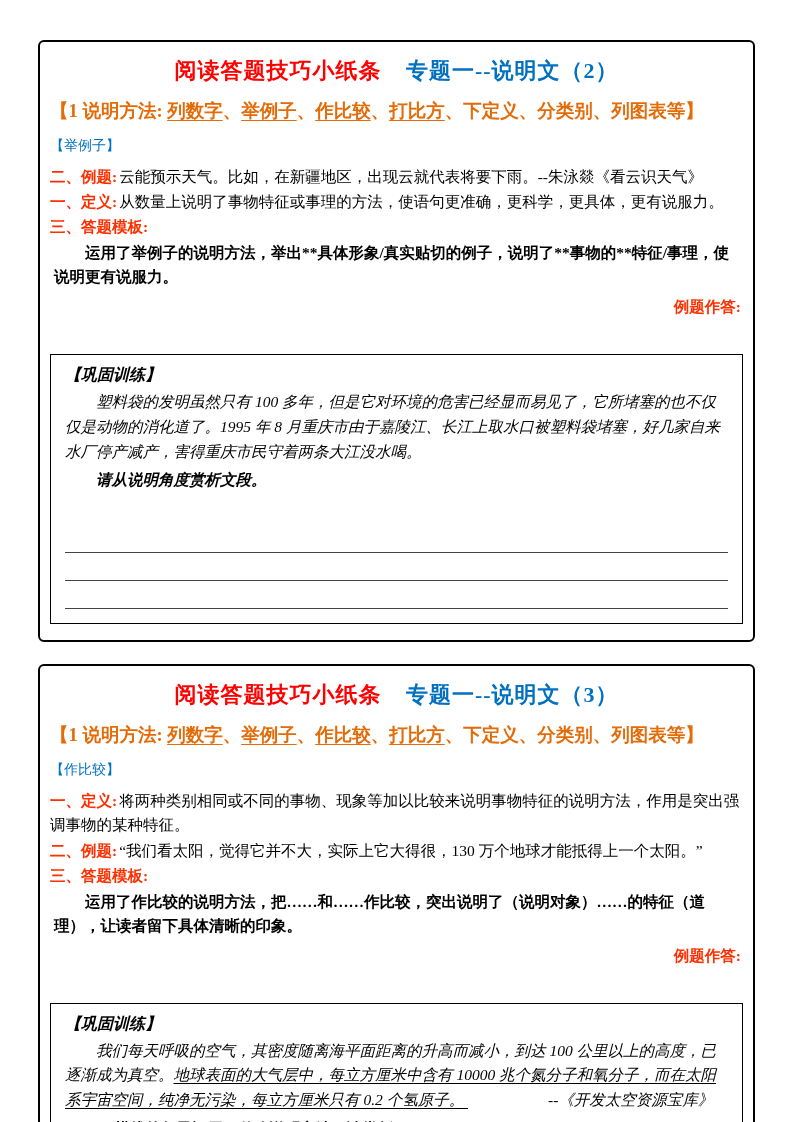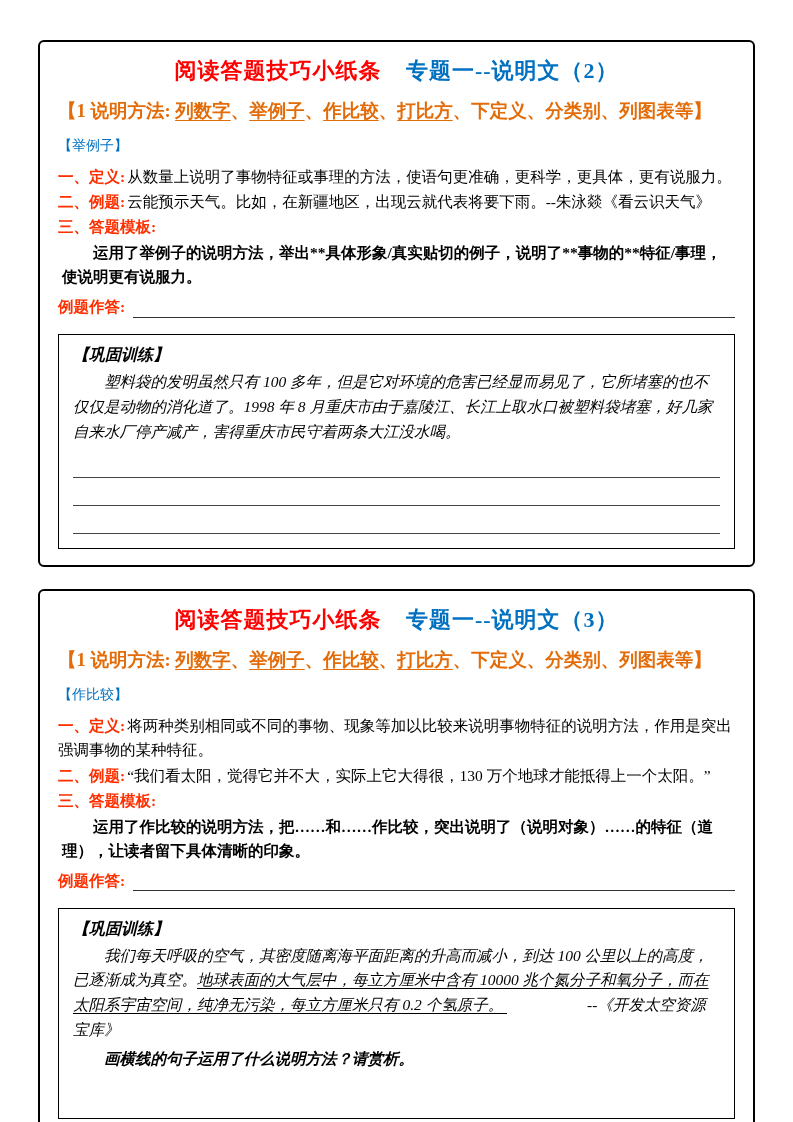--- a/index.html
+++ b/index.html
@@ -8,21 +8,21 @@
     width: 793px;
     min-height: 1122px;
     margin: 0 auto;
     font-family: "Liberation Serif", "DejaVu Serif", serif;
     color: #000;
   }
   .page { padding: 40px 38px 24px; }
   .card {
     border: 2px solid #000;
     border-radius: 6px;
-    padding: 12px 18px 16px;
+    padding: 12px 10px 16px;
     background: #fff;
   }
   .card + .card { margin-top: 22px; }
 
   .card-title {
     text-align: center;
     font-size: 22px;
     font-weight: bold;
     margin: 2px 0 12px;
     letter-spacing: 1px;
@@ -50,21 +50,21 @@
   .lbl  { color: #FF3000; font-weight: bold; margin-right: 2px; }
 
   .template-text {
     font-size: 15.5px;
     font-weight: bold;
     line-height: 1.55;
     text-indent: 2em;
     margin: 2px 0 8px 4px;
   }
 
-  .answer-row { display: flex; align-items: center; margin: 4px 0 16px; }
+  .answer-row { display: flex; align-items: flex-end; margin: 4px 0 16px; flex-direction: column; }
   .answer-row .lbl { font-size: 15.5px; flex: 0 0 auto; }
   .rule { flex: 1 1 auto; border-bottom: 1px solid #333; height: 1.25em; margin-left: 6px; }
 
   .practice-box {
     border: 1.5px solid #000;
     padding: 10px 14px 14px;
     margin-top: 14px;
     font-style: italic;
   }
   .practice-heading { font-weight: bold; font-size: 16px; margin-bottom: 4px; }
@@ -91,38 +91,39 @@
       <span class="t-blue">专题一--说明文（2）</span>
     </h1>
 
     <div class="methods">
       <span>【1 说明方法: </span><span class="u">列数字</span><span>、</span><span class="u">举例子</span><span>、</span><span class="u">作比较</span><span>、</span><span class="u">打比方</span><span>、</span><span>下定义、分类别、列图表等】</span>
     </div>
 
     <div class="section-title">【举例子】</div>
 
     <p class="line">
-      <span class="lbl">一、定义:</span><span>从数量上说明了事物特征或事理的方法，使语句更准确，更科学，更具体，更有说服力。</span>
+      <span class="lbl">二、例题:</span><span>云能预示天气。比如，在新疆地区，出现云就代表将要下雨。--朱泳燚《看云识天气》</span>
     </p>
     <p class="line">
-      <span class="lbl">二、例题:</span><span>云能预示天气。比如，在新疆地区，出现云就代表将要下雨。--朱泳燚《看云识天气》</span>
+      <span class="lbl">一、定义:</span><span>从数量上说明了事物特征或事理的方法，使语句更准确，更科学，更具体，更有说服力。</span>
     </p>
     <p class="line">
       <span class="lbl">三、答题模板:</span>
     </p>
     <p class="template-text">运用了举例子的说明方法，举出**具体形象/真实贴切的例子，说明了**事物的**特征/事理，使说明更有说服力。</p>
 
     <div class="answer-row">
       <span class="lbl">例题作答:</span>
       <span class="rule"></span>
     </div>
 
     <div class="practice-box">
       <div class="practice-heading">【巩固训练】</div>
-      <p class="practice-passage">塑料袋的发明虽然只有 100 多年，但是它对环境的危害已经显而易见了，它所堵塞的也不仅仅是动物的消化道了。1998 年 8 月重庆市由于嘉陵江、长江上取水口被塑料袋堵塞，好几家自来水厂停产减产，害得重庆市民守着两条大江没水喝。</p>
+      <p class="practice-passage">塑料袋的发明虽然只有 100 多年，但是它对环境的危害已经显而易见了，它所堵塞的也不仅仅是动物的消化道了。1995 年 8 月重庆市由于嘉陵江、长江上取水口被塑料袋堵塞，好几家自来水厂停产减产，害得重庆市民守着两条大江没水喝。</p>
+      <p class="practice-question">请从说明角度赏析文段。</p>
       <div class="blank-line"></div>
       <div class="blank-line"></div>
       <div class="blank-line"></div>
     </div>
   </section>
 
   <section class="card">
     <h1 class="card-title">
       <span class="t-red">阅读答题技巧小纸条</span>
       <span class="t-blue">专题一--说明文（3）</span>

